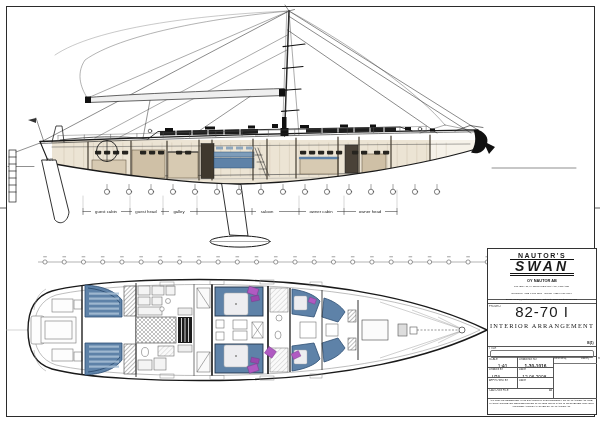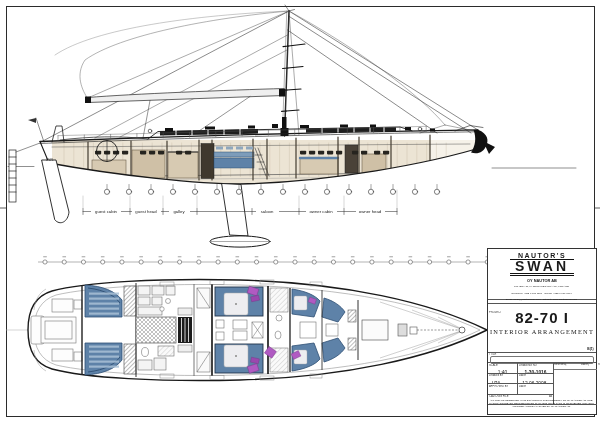--- a/index.html
+++ b/index.html
@@ -6,29 +6,29 @@
     font-family:"Liberation Sans","DejaVu Sans",sans-serif;color:#1a1a1a;}
   #sheet{position:absolute;left:0;top:0;width:600px;height:422px;background:#fff;}
   #border{position:absolute;left:6px;top:6px;width:587px;height:409px;border:1px solid #2b2b2b;}
   svg{position:absolute;left:0;top:0;}
   
   #tb{position:absolute;left:487px;top:248px;width:110px;height:167px;border:1px solid #333;
       background:#fff;box-sizing:border-box;font-size:6px;}
   .cell{box-sizing:border-box;border-bottom:0.5px solid #555;}
   #tb-logo{height:51px;text-align:center;padding-top:3px;}
   .brand-top{font-weight:bold;font-size:7px;letter-spacing:1.5px;line-height:7px;}
-  .brand-main{font-weight:bold;font-size:14px;letter-spacing:3px;line-height:13px;}
+  .brand-main{font-weight:bold;font-size:14px;letter-spacing:3px;line-height:13px;font-style:italic;}
   .rule{height:0;border-top:1px solid #111;margin:0 22px;}
   .rule2{height:0;border-top:1px solid #111;margin:1px 22px 0 22px;}
   .company{font-size:6px;transform:scale(.65);transform-origin:50% 0;font-weight:bold;margin-top:3px;line-height:6px;}
   .addr{font-size:6px;line-height:6.5px;transform:scale(.42);transform-origin:50% 0;width:238%;margin-left:-69%;color:#222;}
   #tb-strip{height:4px;}
   #tb-main{height:43px;position:relative;text-align:center;}
   .micro{font-size:6px;line-height:6px;transform:scale(.45);transform-origin:0 0;white-space:nowrap;display:block;color:#333;}
-  .proj-code{font-weight:bold;font-size:15px;letter-spacing:1px;margin-top:6px;line-height:15px;}
+  .proj-code{font-weight:normal;font-size:15px;letter-spacing:1px;line-height:15px;}
   .proj-title{font-family:"Liberation Serif","DejaVu Serif",serif;font-size:6.4px;letter-spacing:1.2px;margin-top:3px;}
   .revmark{position:absolute;right:2px;bottom:1px;font-size:6px;transform:scale(.55);transform-origin:100% 100%;font-weight:bold;}
   #tb-title-row{height:10px;position:relative;}
   .title-box{position:absolute;left:2px;right:2px;top:3px;height:5.5px;border:0.5px solid #777;border-radius:2px;}
   #tb-grid{display:grid;grid-template-columns:30px 36px 42.8px;grid-auto-rows:10.5px;}
   .gc{box-sizing:border-box;border-right:0.5px solid #555;border-bottom:0.5px solid #555;
       padding:0.5px 1px;overflow:hidden;position:relative;}
   .gv{display:block;text-align:center;font-size:6px;transform:scale(.8);transform-origin:50% 0;line-height:6px;margin-top:0.5px;}
   .gv-b{font-weight:bold;}
   .rblock{grid-column:3;grid-row:1/5;border-bottom:0.5px solid #555;box-sizing:border-box;position:relative;}

